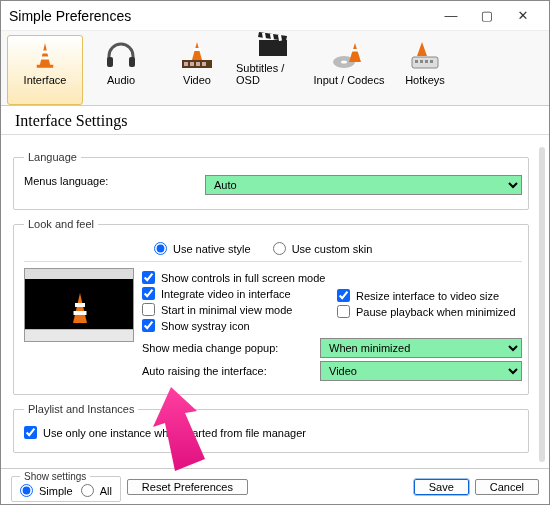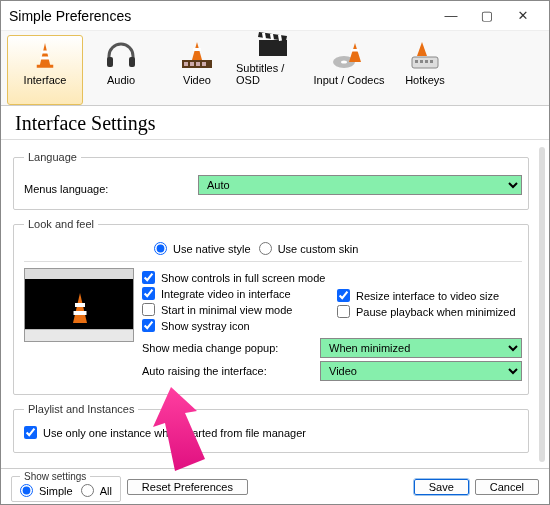--- a/index.html
+++ b/index.html
@@ -6,26 +6,26 @@
 body{width:550px;height:505px;background:#fff;border:1px solid #888;overflow:hidden;position:relative}
 .titlebar{height:30px;display:flex;align-items:center;padding:0 8px;border-bottom:1px solid #eee}
 .titlebar .title{flex:1;font-size:14px}
 .titlebar .winbtn{width:36px;height:28px;display:flex;align-items:center;justify-content:center;font-size:13px;color:#333}
 .tabs{display:flex;gap:0;padding:4px 6px 0 6px;border-bottom:1px solid #ccc;background:#f8f8f8}
 .tab{flex:0 0 auto;width:76px;height:70px;display:flex;flex-direction:column;align-items:center;justify-content:flex-end;padding-bottom:18px;gap:4px;border:1px solid transparent;border-radius:3px}
 .tab.selected{background:linear-gradient(#fff,#fde9b8);border:1px solid #e6c05a}
 .tab-label{font-size:11px}
 .cone{position:relative;width:30px;height:30px}
 .cone svg{width:100%;height:100%}
-.heading{font-family:"Segoe UI Light","Segoe UI";font-size:20px;font-weight:300;padding:6px 14px 4px 14px;border-bottom:1px solid #ddd}
+.heading{font-family:"Segoe UI Light","Segoe UI";font-size:16px;font-weight:300;padding:6px 14px 4px 14px;border-bottom:1px solid #ddd}
 .scroll{position:absolute;top:140px;bottom:36px;left:0;right:0;overflow:hidden;padding:6px 12px}
 .scrollbar{position:absolute;right:4px;top:146px;bottom:42px;width:6px;background:#ddd;border-radius:3px}
 fieldset{border:1px solid #ccc;border-radius:2px;margin:4px 8px 8px 0;padding:8px 6px 10px 10px}
 legend{padding:0 4px;color:#333;font-size:11px}
-.row{display:flex;align-items:flex-end;gap:4px;margin:4px 0}
+.row{display:flex;align-items:flex-start;gap:11px;margin:4px 0}
 .label{flex:0 0 170px}
 select{flex:1;height:20px;border:1px solid #888;background:#86efac;padding:0 4px;font-size:11px}
 .radio-row{display:flex;align-items:center;gap:6px}
 input[type=checkbox],input[type=radio]{accent-color:#0a64ff;width:13px;height:13px;margin:0}
 .chk{display:flex;align-items:center;gap:6px;margin:3px 0}
 .chk.disabled{color:#9a9a9a}
 .two-col{display:flex;gap:10px}
 .two-col>div{flex:1}
 .thumb{width:110px;height:74px;background:#000;border:1px solid #999;position:relative;margin-right:8px;flex:0 0 110px}
 .thumb .titleb{height:10px;background:#ddd}

